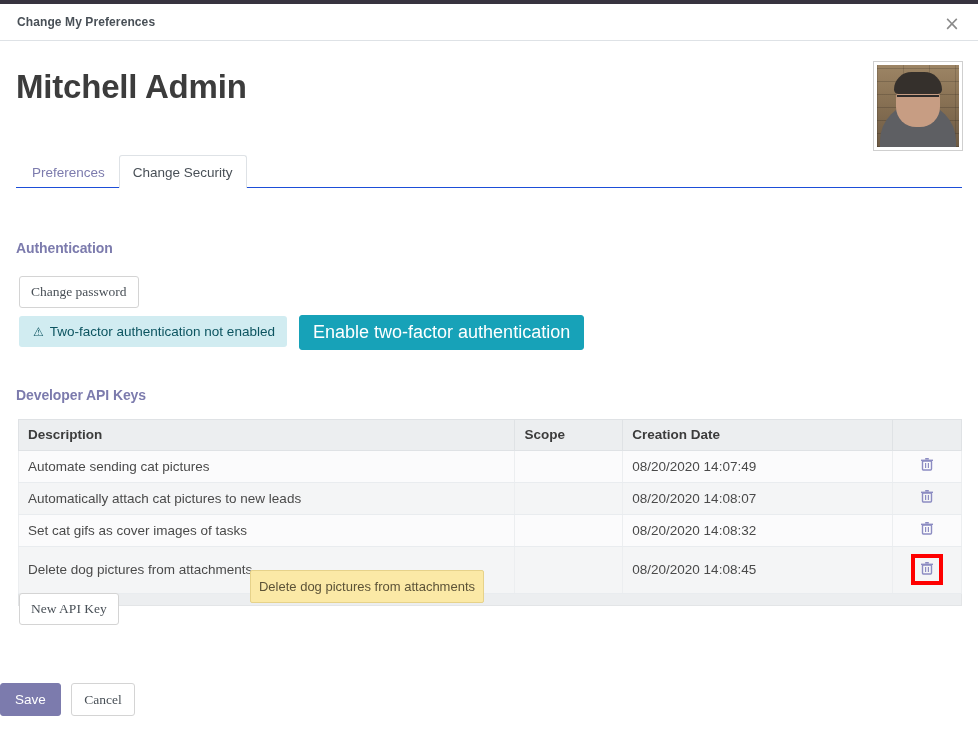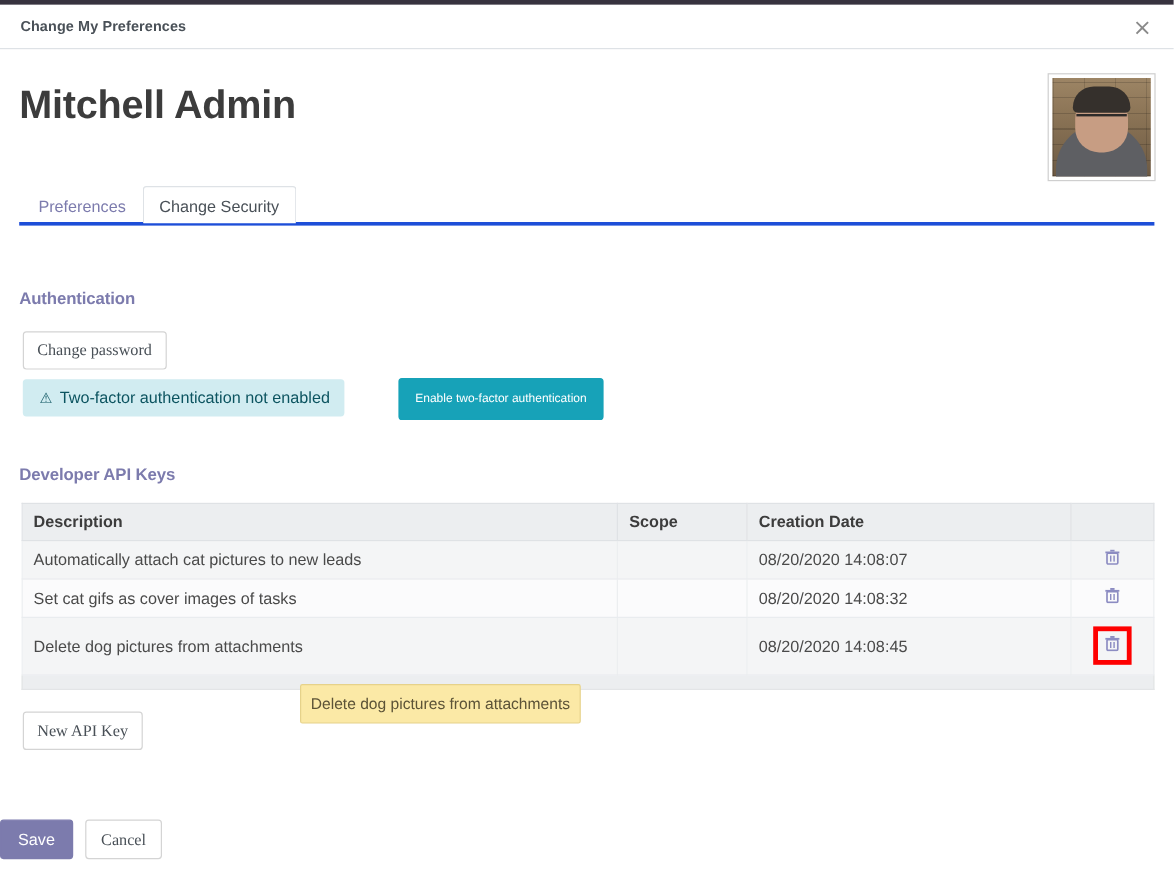--- a/index.html
+++ b/index.html
@@ -137,21 +137,21 @@
     transform:translateX(-50%);
     border-top:2px solid #2e2b2a;
     z-index:4;
   }
 
   
   .tabs {
     position: relative;
     display: flex;
     height: 33px;
-    border-bottom: 3px solid #1d4ed8;
+    border-bottom: 1px solid #1d4ed8;
     margin-top: 4px;
     padding-left: 2px;
     text-align: right;
   }
   .tab {
     padding: 7px 13px 6px 13px;
     font-size: 13.5px;
     color: #7c7bad;
     cursor: pointer;
     border: 1px solid transparent;
@@ -212,26 +212,25 @@
     font-family: "DejaVu Sans", sans-serif;
     line-height: 1;
   }
   .btn-enable-2fa {
     position: absolute;
     left: 299px; top: 311px;
     background: #17a2b8;
     border: 1px solid #17a2b8;
     border-radius: 3px;
     color: #ffffff;
-    font-size: 10px;
+    font-size: 18px;
     padding: 7px 13px;
     cursor: pointer;
     font-family: "Liberation Sans", sans-serif;
     line-height: 19px;
-    margin-left: 33px;
   }
 
   
   .api-table-wrap {
     position: absolute;
     left: 18px; top: 415px;
     width: 944px;
   }
   table.api-table {
     width: 100%;
@@ -377,20 +376,36 @@
     <table class="api-table">
       <thead>
         <tr>
           <th class="col-desc">Description</th>
           <th class="col-scope">Scope</th>
           <th class="col-date">Creation Date</th>
           <th class="col-act"></th>
         </tr>
       </thead>
       <tbody>
+        <tr class="row-odd">
+          <td class="col-desc">Automate sending cat pictures</td>
+          <td class="col-scope"></td>
+          <td class="col-date">08/20/2020 14:07:49</td>
+          <td class="col-act">
+            <span class="trash-icon">
+              <svg width="12" height="13" viewBox="0 0 12 13" aria-hidden="true">
+                <rect x="1.5" y="3" width="9" height="9" rx="1" fill="none" stroke="#8c8cc2" stroke-width="1.4"></rect>
+                <rect x="0" y="1.6" width="12" height="1.5" fill="#8c8cc2"></rect>
+                <rect x="4.2" y="0" width="3.6" height="1.6" fill="#8c8cc2"></rect>
+                <rect x="4" y="5" width="1.2" height="5" fill="#8c8cc2"></rect>
+                <rect x="6.8" y="5" width="1.2" height="5" fill="#8c8cc2"></rect>
+              </svg>
+            </span>
+          </td>
+        </tr>
         <tr class="row-even">
           <td class="col-desc">Automatically attach cat pictures to new leads</td>
           <td class="col-scope"></td>
           <td class="col-date">08/20/2020 14:08:07</td>
           <td class="col-act">
             <span class="trash-icon">
               <svg width="12" height="13" viewBox="0 0 12 13" aria-hidden="true">
                 <rect x="1.5" y="3" width="9" height="9" rx="1" fill="none" stroke="#8c8cc2" stroke-width="1.4"></rect>
                 <rect x="0" y="1.6" width="12" height="1.5" fill="#8c8cc2"></rect>
                 <rect x="4.2" y="0" width="3.6" height="1.6" fill="#8c8cc2"></rect>

